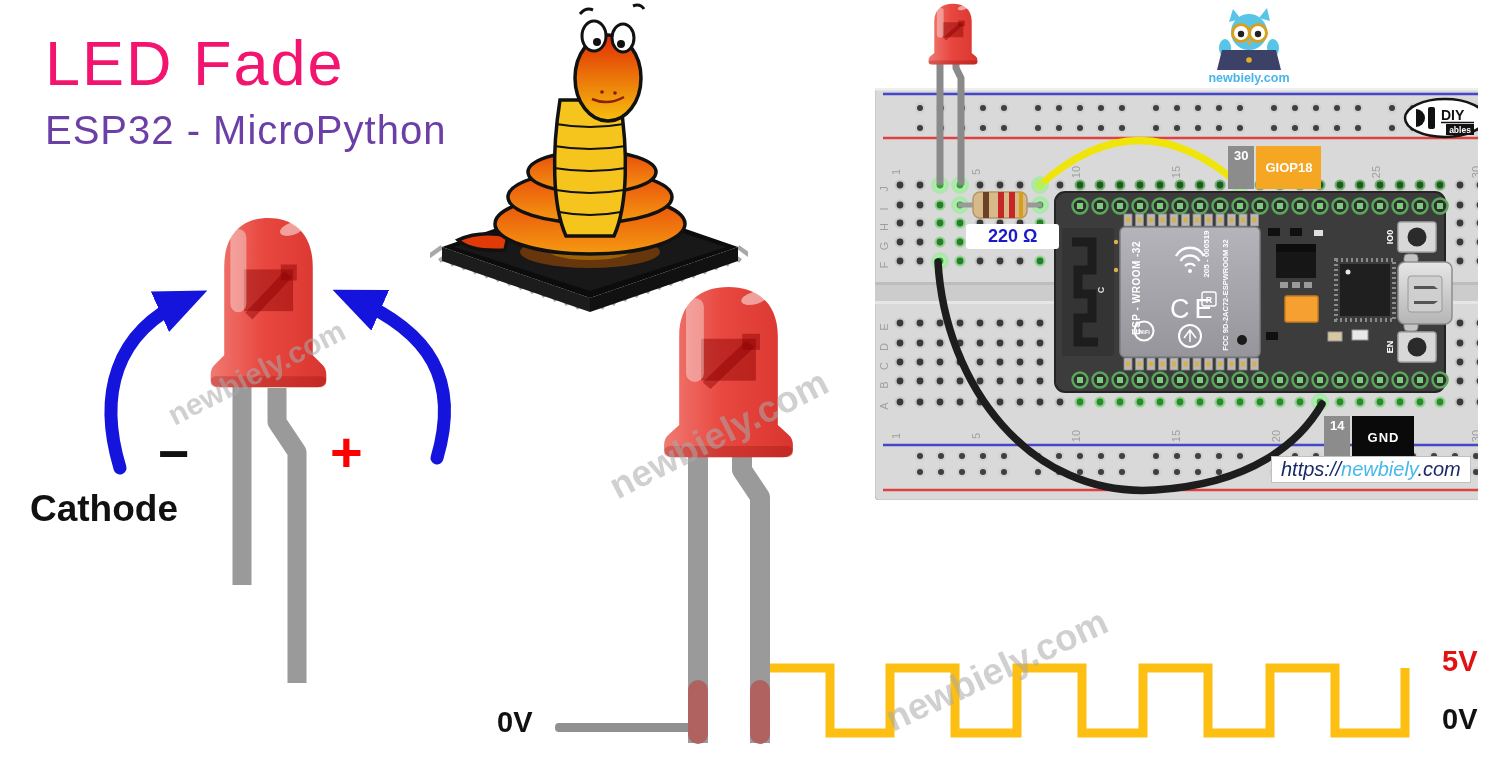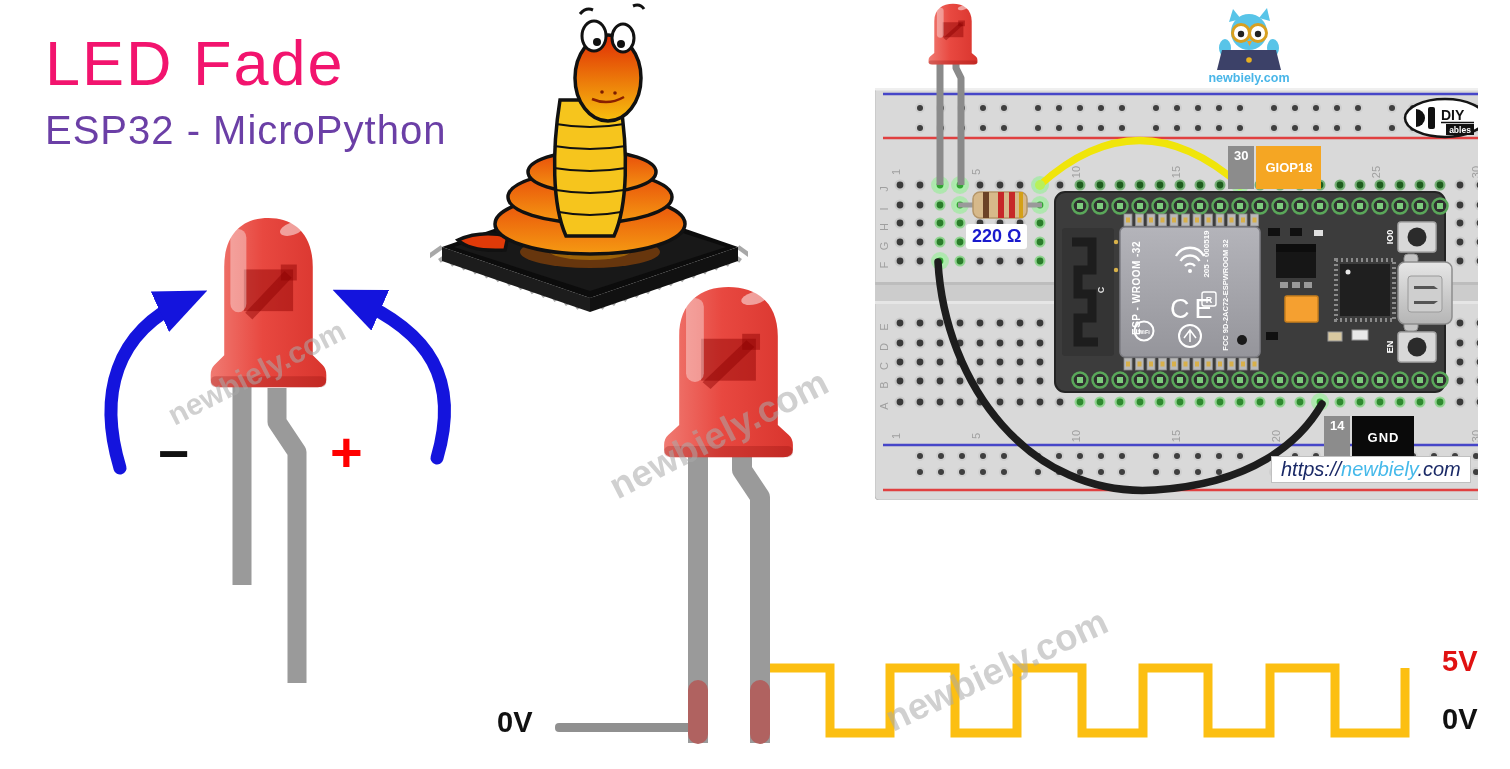--- a/index.html
+++ b/index.html
@@ -19,21 +19,21 @@
              transform-origin:left center;pointer-events:none;}
   .callout{display:flex;align-items:stretch;font-weight:700;font-size:13px;line-height:17px;}
   .callout .num{background:#8c8c8c;color:#fff;padding:1px 6px;}
   .callout .name{color:#fff;padding:13px 9px;margin-left:2px;}
   .callout .name.gpio{background:#F5A623;}
   .callout .name.gnd{background:#0a0a0a;letter-spacing:1px;}
   .urlbox{background:#fff;border:1px solid #c0c0c0;padding:1px 9px;font-size:20px;
           font-weight:400;font-style:italic;white-space:nowrap;}
   .urlbox .navy{color:#1B2A67;} .urlbox .lblue{color:#45B9EA;}
   .resistor-value{background:#fff;border-radius:3px;color:#1A1ACC;font-weight:700;font-size:18px;
-                  padding:0 6px;line-height:25px;}
+                  padding:0 22px;line-height:25px;}
   svg{display:block;}
 </style>
 </head>
 <body>
 
 <div class="canvas">
 
   <svg width="0" height="0" style="position:absolute" aria-hidden="true">
     <defs>
       <linearGradient id="ledg" x1="0" y1="0" x2="1" y2="0">
@@ -1279,20 +1279,21 @@
         <path d="M0,0 L4,1.7 L0,3.4 Z" fill="#1414DD"></path>
       </marker>
     </defs>
     <path d="M222,185 L222,385" stroke="#9a9a9a" stroke-width="19"></path>
     <path d="M257,188 L257,222 L277,252 L277,483" stroke="#9a9a9a" stroke-width="19" fill="none" stroke-linejoin="round"></path>
     <use href="#led-shape" x="187" y="13" width="123" height="184"></use>
     <path d="M100,268 C78,195 95,132 166,100" stroke="#1414DD" stroke-width="13" fill="none" stroke-linecap="round" marker-end="url(#bluearrow)"></path>
     <path d="M417,258 C440,180 410,132 334,99" stroke="#1414DD" stroke-width="13" fill="none" stroke-linecap="round" marker-end="url(#bluearrow)"></path>
   </svg>
   <div class="abs pinlabel minus" style="left:158px;top:432px">−</div>
+  <div class="abs pinlabel cathode" style="left:30px;top:488px">Cathode</div>
   <div class="abs pinlabel plus" style="left:330px;top:430px">+</div>
 
   <div class="abs vlabel" style="left:497px;top:706px">0V</div>
   <div class="abs vlabel red" style="left:1442px;top:645px">5V</div>
   <div class="abs vlabel" style="left:1442px;top:703px">0V</div>
 
   <div class="abs watermark" style="left:170px;top:400px;font-size:30px;transform:rotate(-27deg)">newbiely.com</div>
   <div class="abs watermark" style="left:612px;top:468px;font-size:37px;transform:rotate(-27deg)">newbiely.com</div>
   <div class="abs watermark" style="left:888px;top:700px;font-size:37px;transform:rotate(-25deg)">newbiely.com</div>
 

